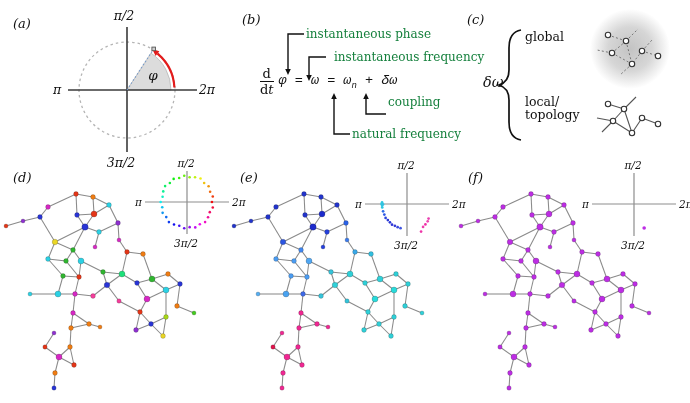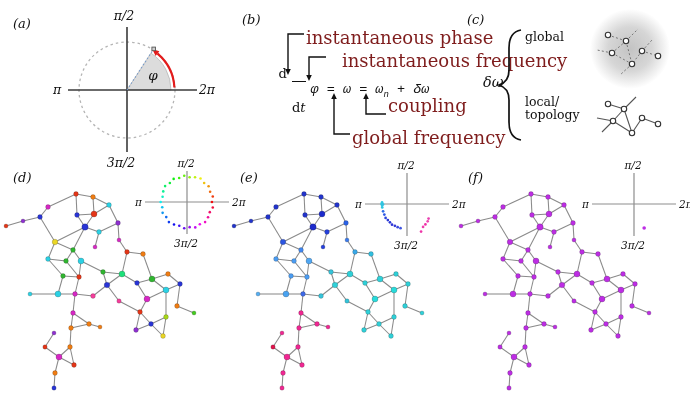--- a/index.html
+++ b/index.html
@@ -1,23 +1,23 @@
 <!DOCTYPE html>
 <html><head>
 <meta charset="utf-8">
 <style>
   html,body{margin:0;padding:0;background:#fff;}
   .fig{position:relative;width:690px;height:403px;background:#fff;
        font-family:"DejaVu Serif","Liberation Serif",serif;color:#111;overflow:hidden;}
   .fig svg{position:absolute;overflow:visible;pointer-events:none;}
   .plabel{position:absolute;font-style:italic;font-size:13px;color:#111;}
-  .ann{position:absolute;white-space:nowrap;font-size:18px;color:#7f1d1d;}
+  .ann{position:absolute;white-space:nowrap;font-size:12px;color:#15803d;}
   .equation{position:absolute;display:flex;align-items:center;gap:5px;}
   .frac{display:inline-flex;flex-direction:column;align-items:center;font-size:13px;line-height:1.05;}
-  .frac .den{border-top:1.2px solid #111;padding-top:19px;margin-left:32px;}
+  .frac .den{border-top:1.2px solid #111;padding-top:1px;}
   .frac .it{font-style:italic;}
   .eqbody{font-style:italic;font-size:13.5px;white-space:nowrap;font-family:Liberation Mono, monospace;}
   .eqbody sub{font-size:9px;font-style:italic;}
   text{fill:#111;font-family:"DejaVu Serif","Liberation Serif",serif;}
   .tick{font-size:12.5px;font-style:italic;}
   .ctext{font-size:12.5px;}
   .csym{font-size:14.5px;font-style:italic;}
 </style>
 </head>
 <body>
@@ -47,22 +47,22 @@
       <polyline points="74,34 58,34 58,70" fill="none" stroke="#111" stroke-width="1.4"></polyline>
       <polygon points="58,75 55.2,69 60.8,69" fill="#111"></polygon>
       <polyline points="96,57 79,57 79,76" fill="none" stroke="#111" stroke-width="1.4"></polyline>
       <polygon points="79,81 76.2,75 81.8,75" fill="#111"></polygon>
       <polyline points="120,134 104,134 104,98" fill="none" stroke="#111" stroke-width="1.4"></polyline>
       <polygon points="104,93 101.2,99 106.8,99" fill="#111"></polygon>
       <polyline points="156,114 136,114 136,98" fill="none" stroke="#111" stroke-width="1.4"></polyline>
       <polygon points="136,93 133.2,99 138.8,99" fill="#111"></polygon>
     </svg>
     <span class="ann" style="left:76px;top:27px;">instantaneous phase</span>
-    <span class="ann" style="left:112px;top:50px;text-align:center;">instantaneous frequency</span>
-    <span class="ann" style="left:122px;top:127px;">global frequency</span>
+    <span class="ann" style="left:104px;top:50px;text-align:center;">instantaneous frequency</span>
+    <span class="ann" style="left:122px;top:127px;">natural frequency</span>
     <span class="ann" style="left:158px;top:95px;">coupling</span>
     <div class="equation" style="left:30px;top:67px;">
       <span class="frac">
         <span class="num">d</span>
         <span class="den"><span>d</span><span class="it">t</span></span>
       </span>
       <span class="eqbody"><span>φ = ω = ω</span><sub>n</sub><span> + δω</span></span>
     </div>
   </div>
 

